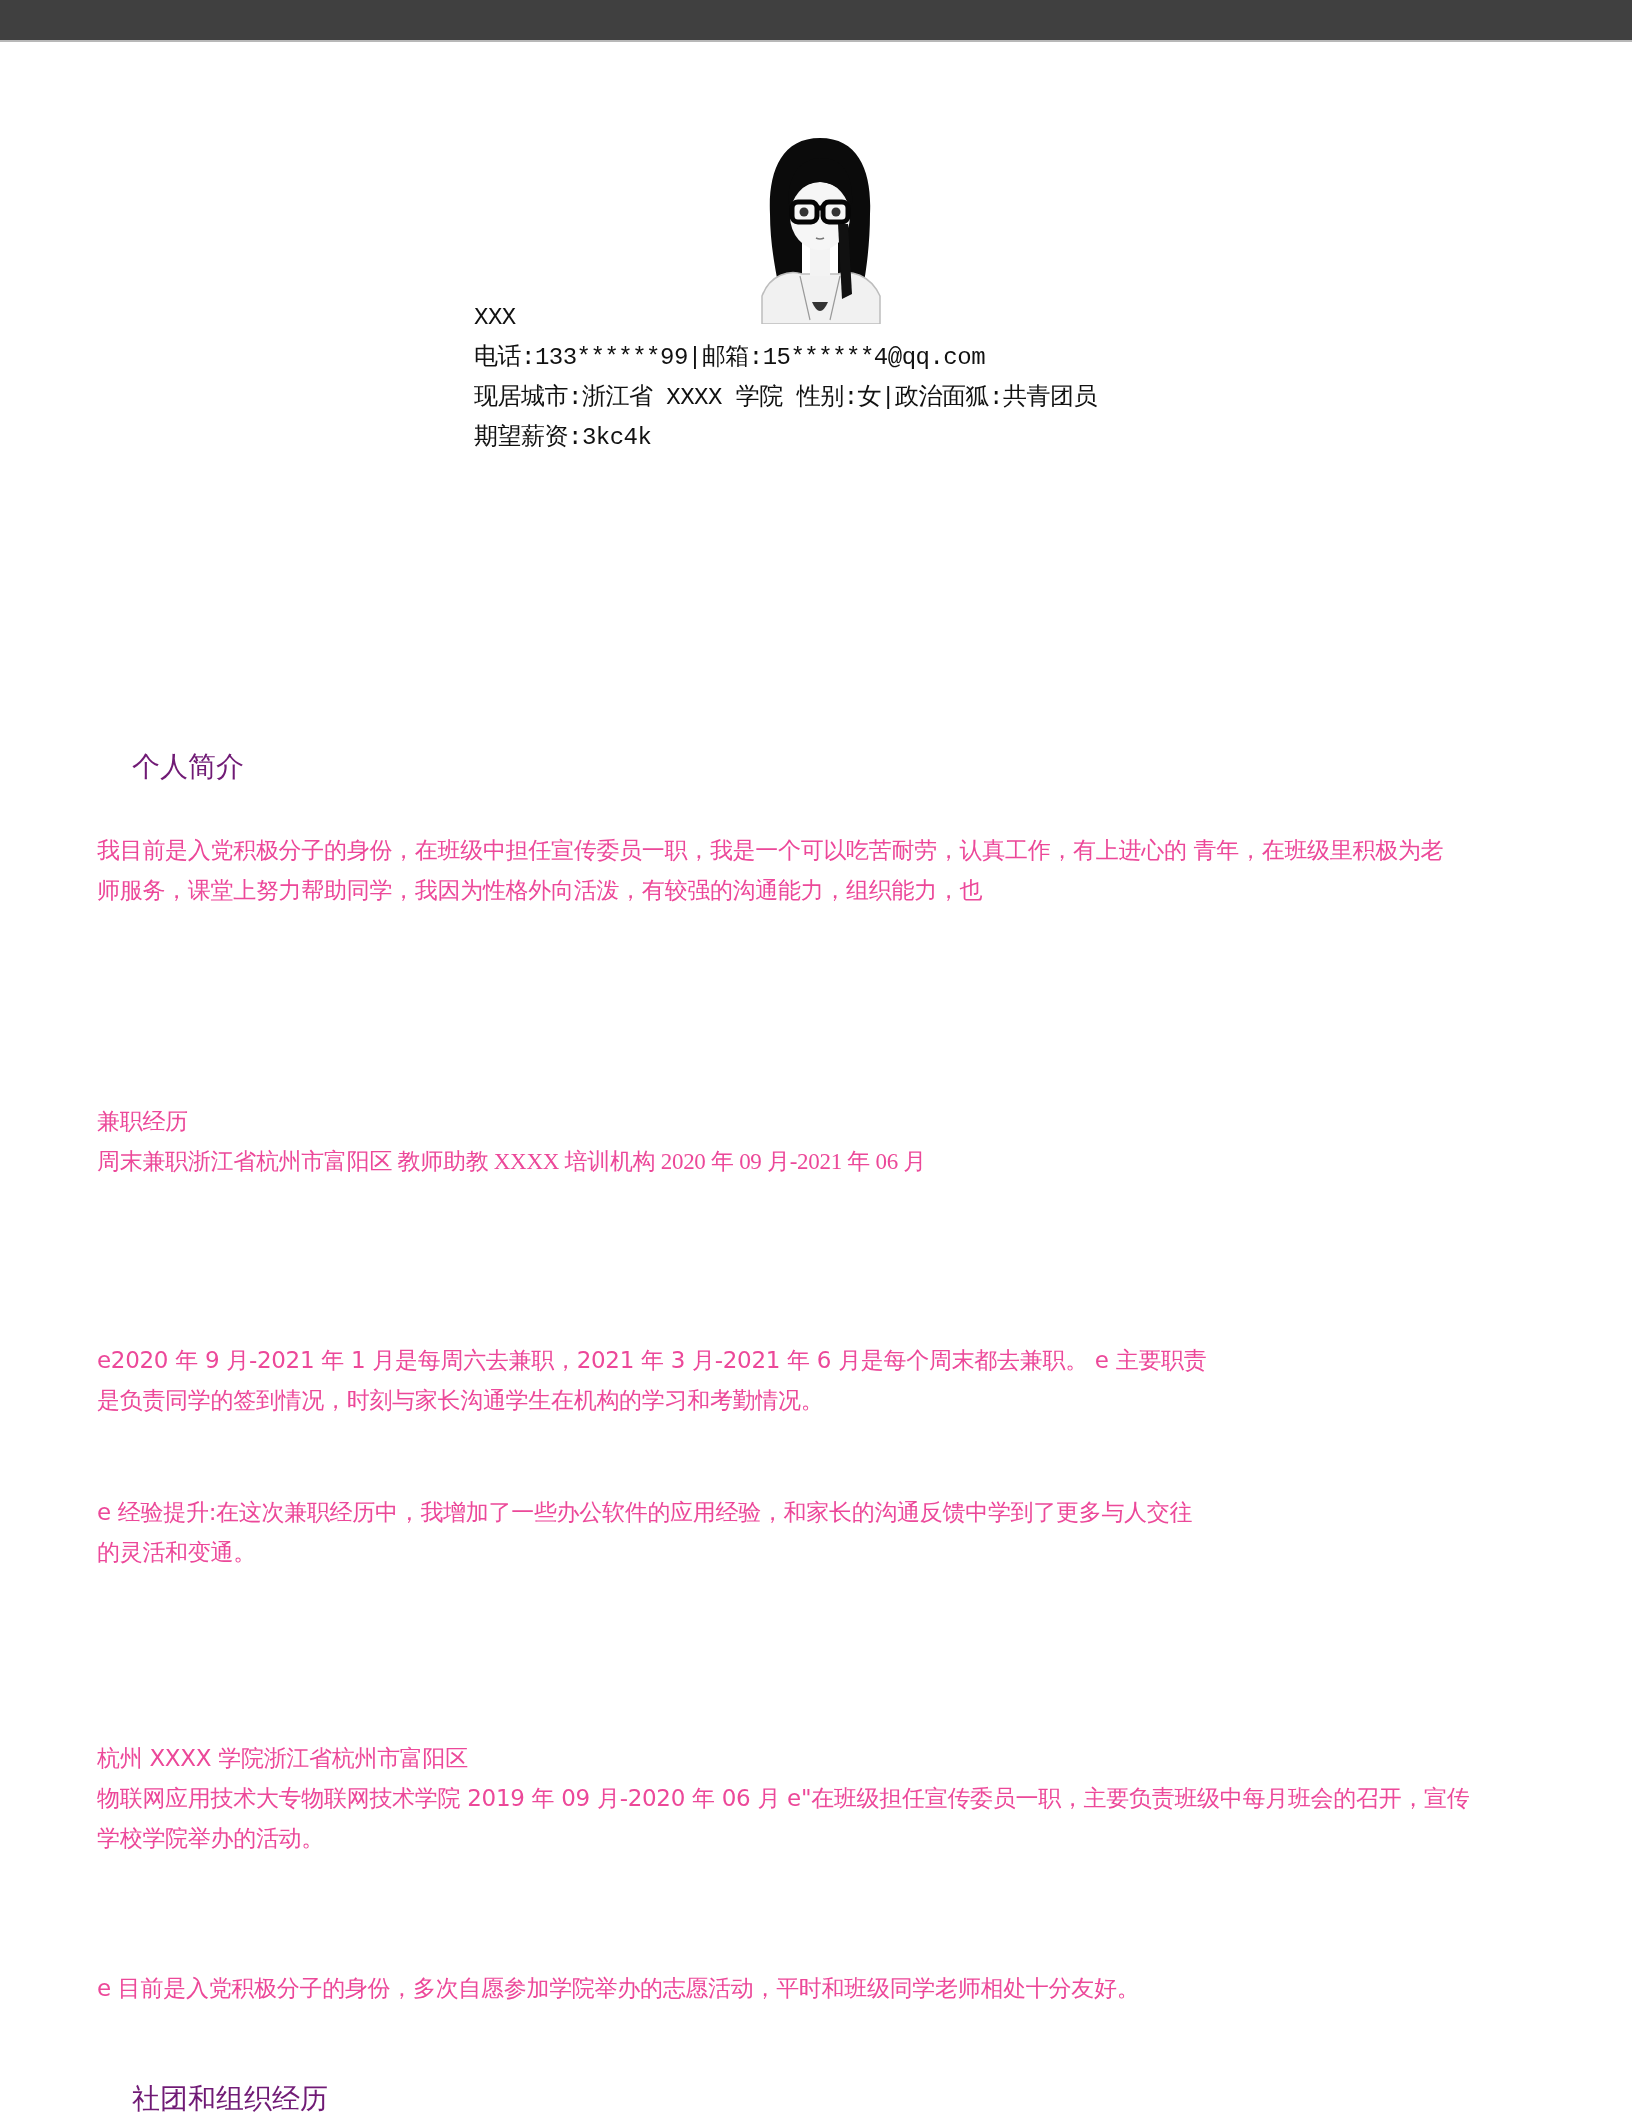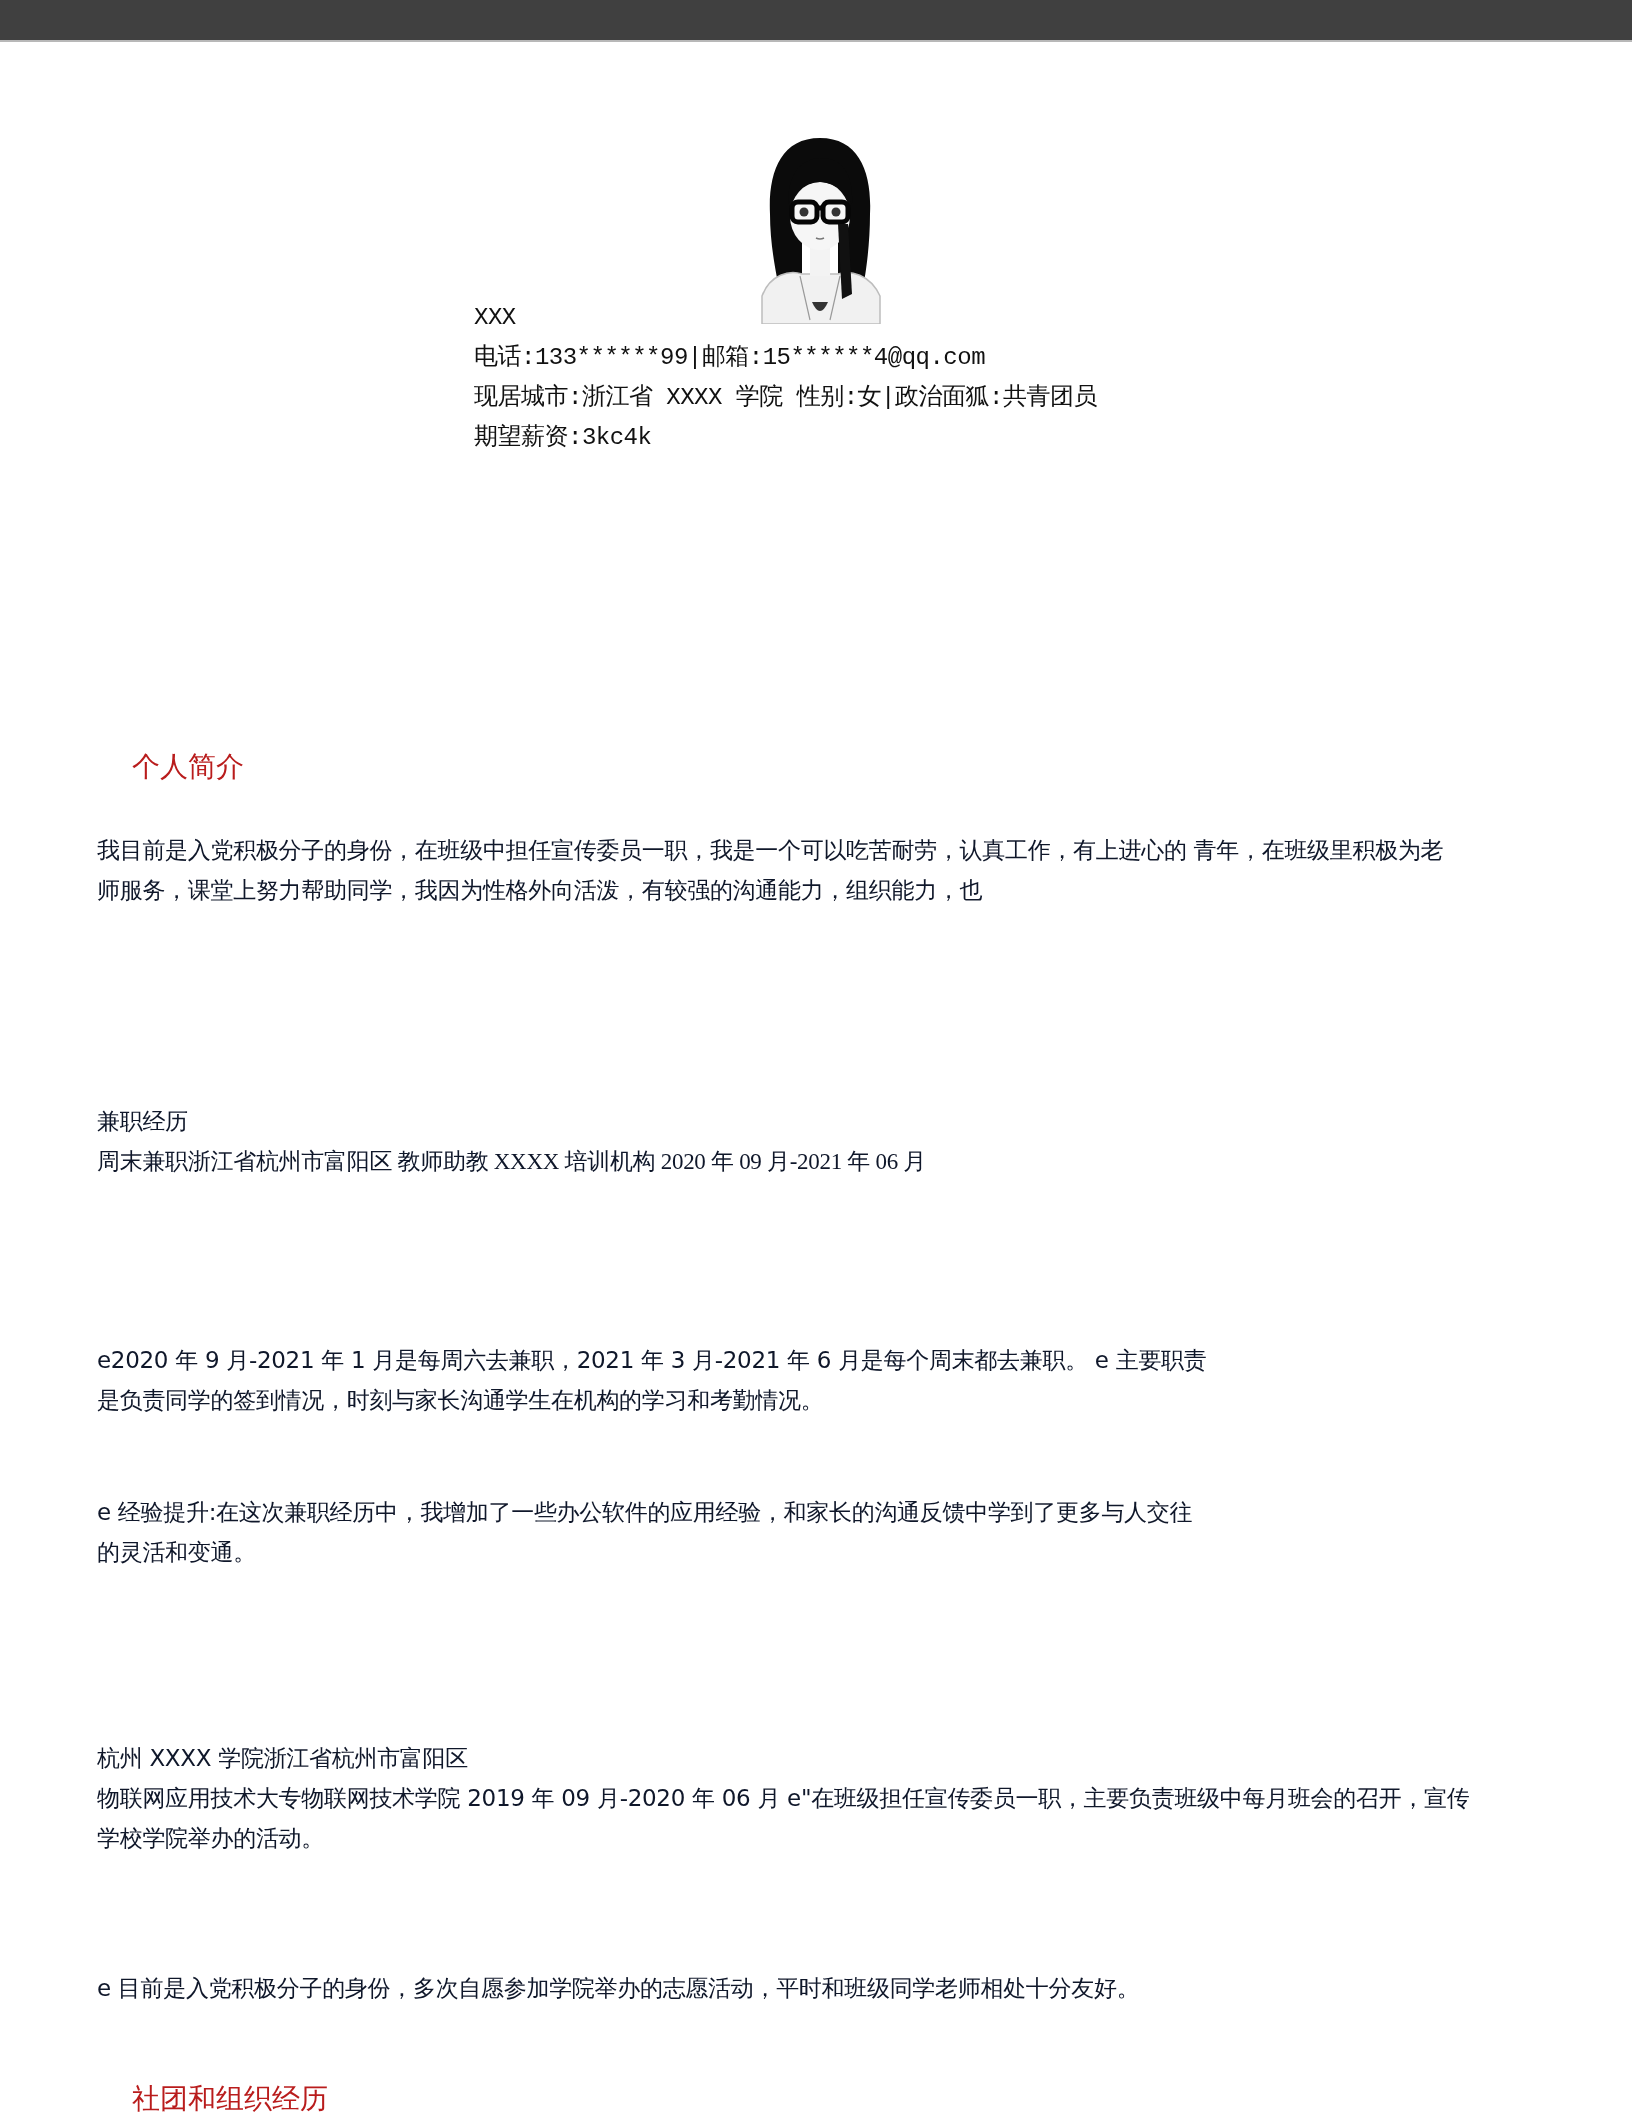--- a/index.html
+++ b/index.html
@@ -12,24 +12,24 @@
     }
 
     .avatar {
       position: absolute; left: 740px; top: 124px; width: 160px; height: 200px;
     }
 
     .contact { position: absolute; left: 474px; top: 298px; }
     .contact .line { font-size: 24px; line-height: 40px; white-space: nowrap; letter-spacing: -0.5px; font-family: Liberation Mono, monospace; }
 
     .section-heading {
-      position: absolute; left: 132px; font-size: 28px; white-space: nowrap; color: #b91c1c;
+      position: absolute; left: 132px; font-size: 28px; white-space: nowrap; color: #701a75;
     }
 
-    .para { position: absolute; left: 97px; font-size: 23px; line-height: 40px; white-space: nowrap; color: #0f172a; letter-spacing: -0.3px; }
+    .para { position: absolute; left: 97px; font-size: 23px; line-height: 40px; white-space: nowrap; color: #ec4899; letter-spacing: -0.3px; }
   </style>
 </head>
 <body>
 
 <div class="topbar"></div>
 
 <div class="avatar">
   <svg width="160" height="200" viewBox="0 0 160 200">
 
     <path d="M80 14 C40 14 28 50 30 90 C30 120 36 150 40 168 L62 168 L62 100 L98 100 L98 168 L122 168 C126 150 130 120 130 90 C132 50 120 14 80 14 Z" fill="#0b0b0b"></path>

